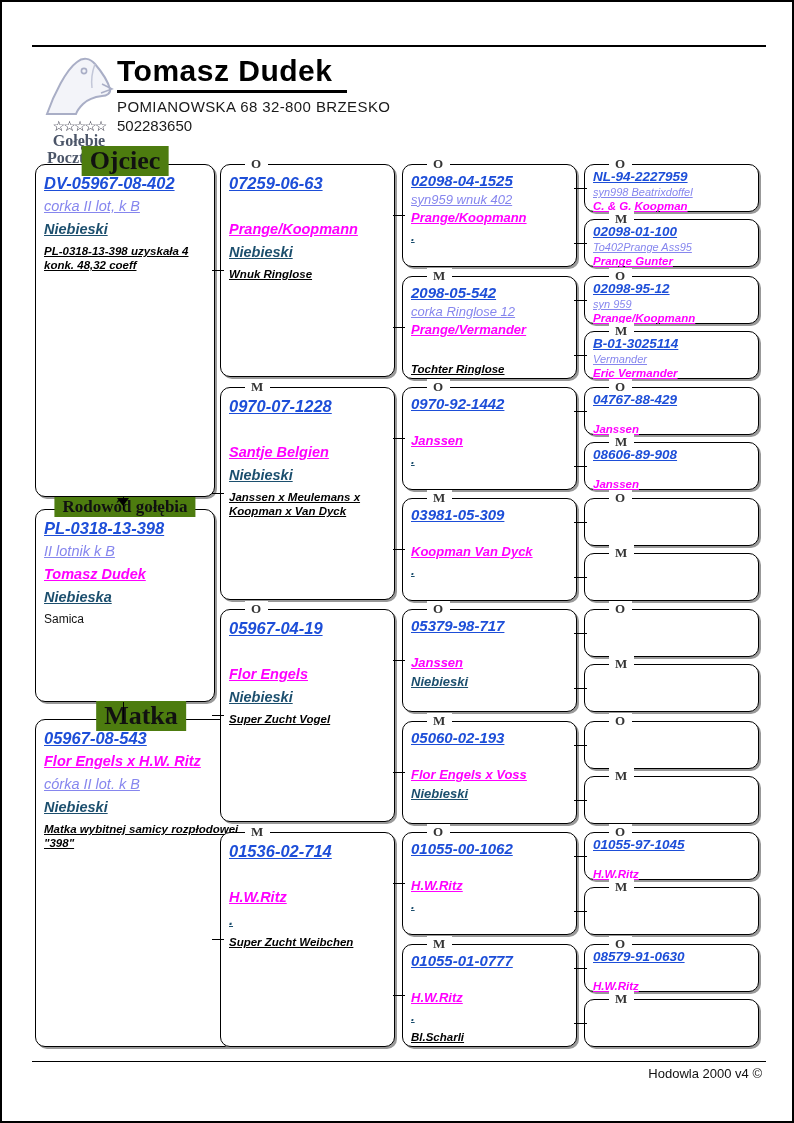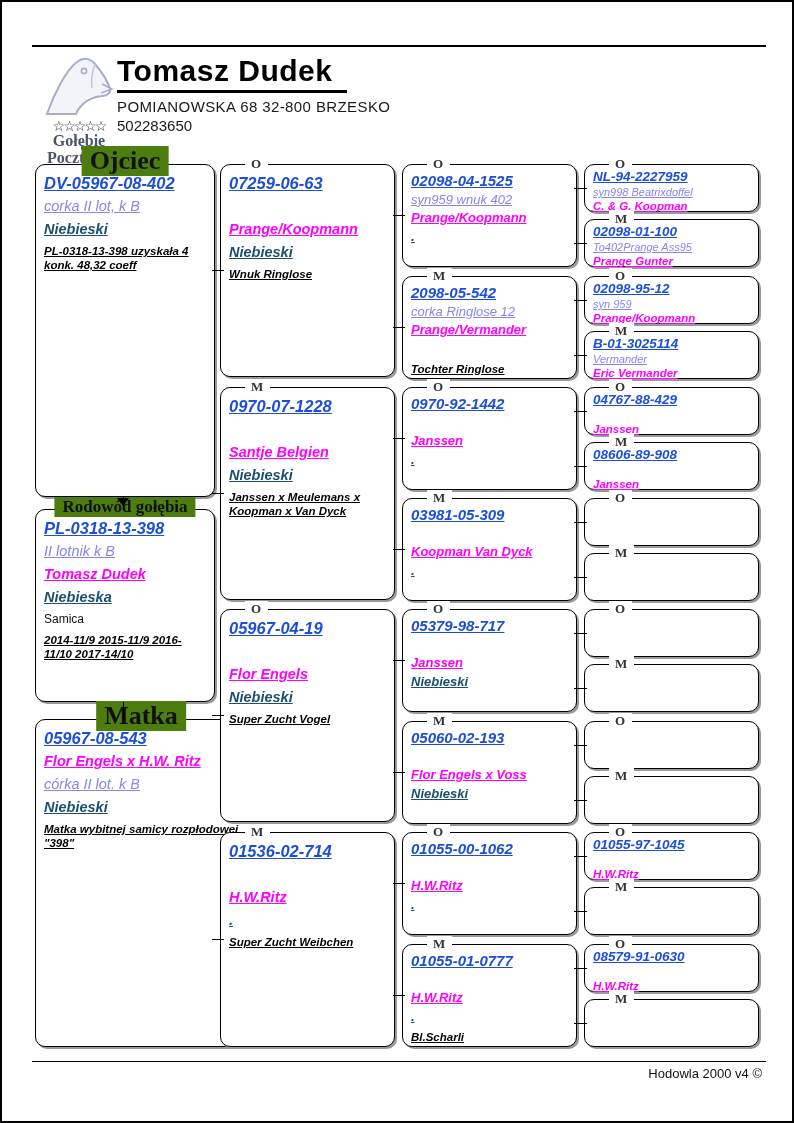--- a/index.html
+++ b/index.html
@@ -85,21 +85,20 @@
     <div class="ln note">PL-0318-13-398 uzyskała 4 konk. 48,32 coeff</div>
   </div>
 
   <div class="box c12" style="left:33px;top:507px;width:180px;height:193px">
     <div class="btitle med">Rodowód gołębia</div>
     <div class="ln ring">PL-0318-13-398</div>
     <div class="ln desc">II lotnik k B</div>
     <div class="ln strain">Tomasz Dudek</div>
     <div class="ln colr">Niebieska</div>
     <div class="sex">Samica</div>
-    <div class="ln note">2014-11/9 2015-11/9 2016-11/10 2017-14/10</div>
   </div>
 
   <div class="box c12" style="left:33px;top:717px;width:212px;height:328px">
     <div class="btitle big">Matka</div>
     <div class="ln ring">05967-08-543</div>
     <div class="ln strain">Flor Engels x H.W. Ritz</div>
     <div class="ln desc">córka II lot. k B</div>
     <div class="ln colr">Niebieski</div>
     <div class="ln note">Matka wybitnej samicy rozpłodowej "398"</div>
   </div>

